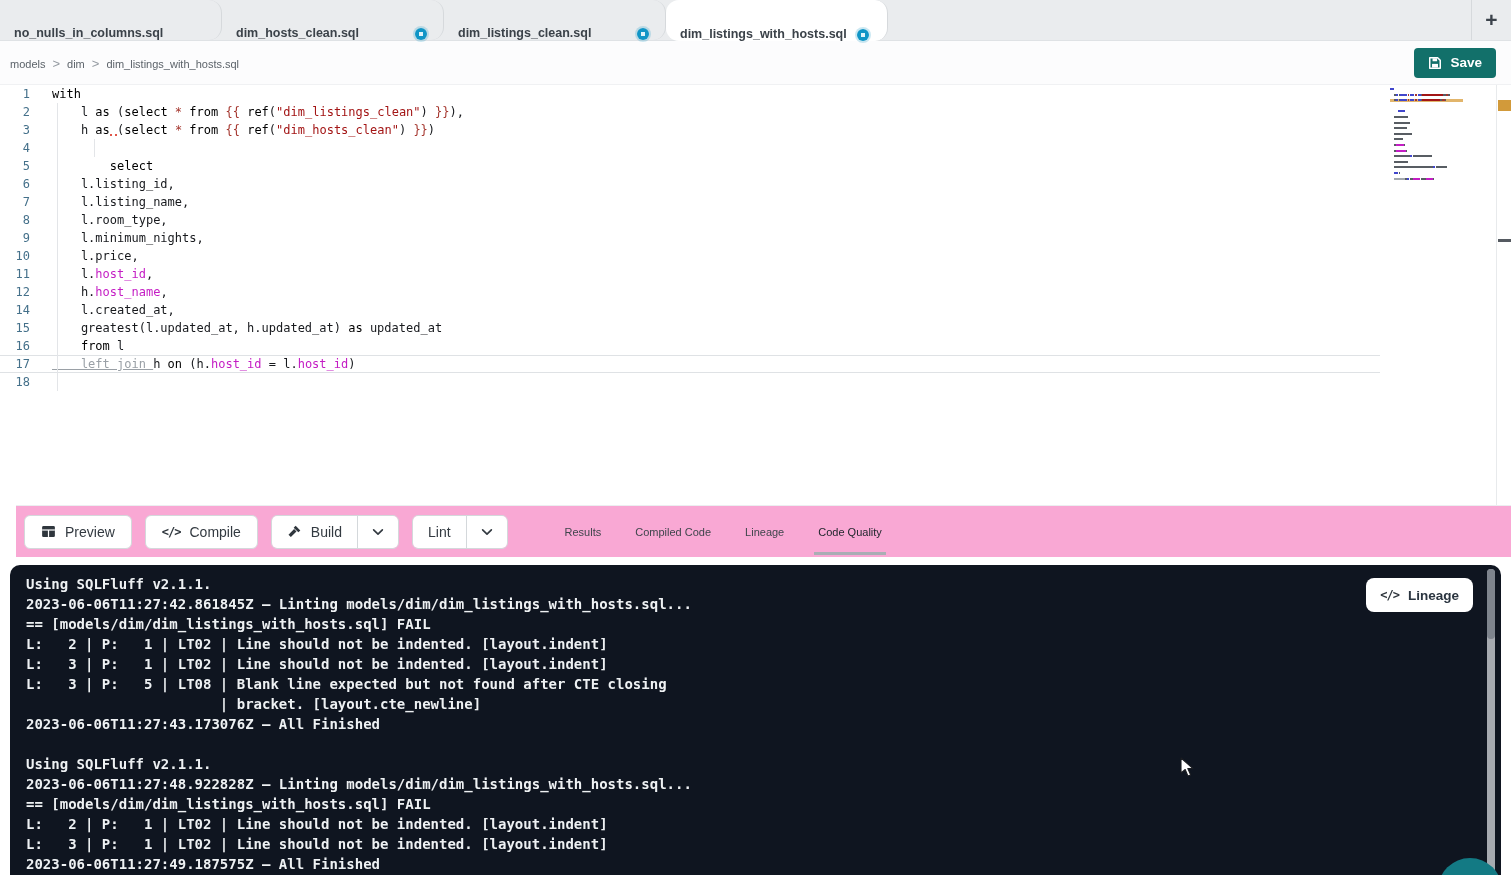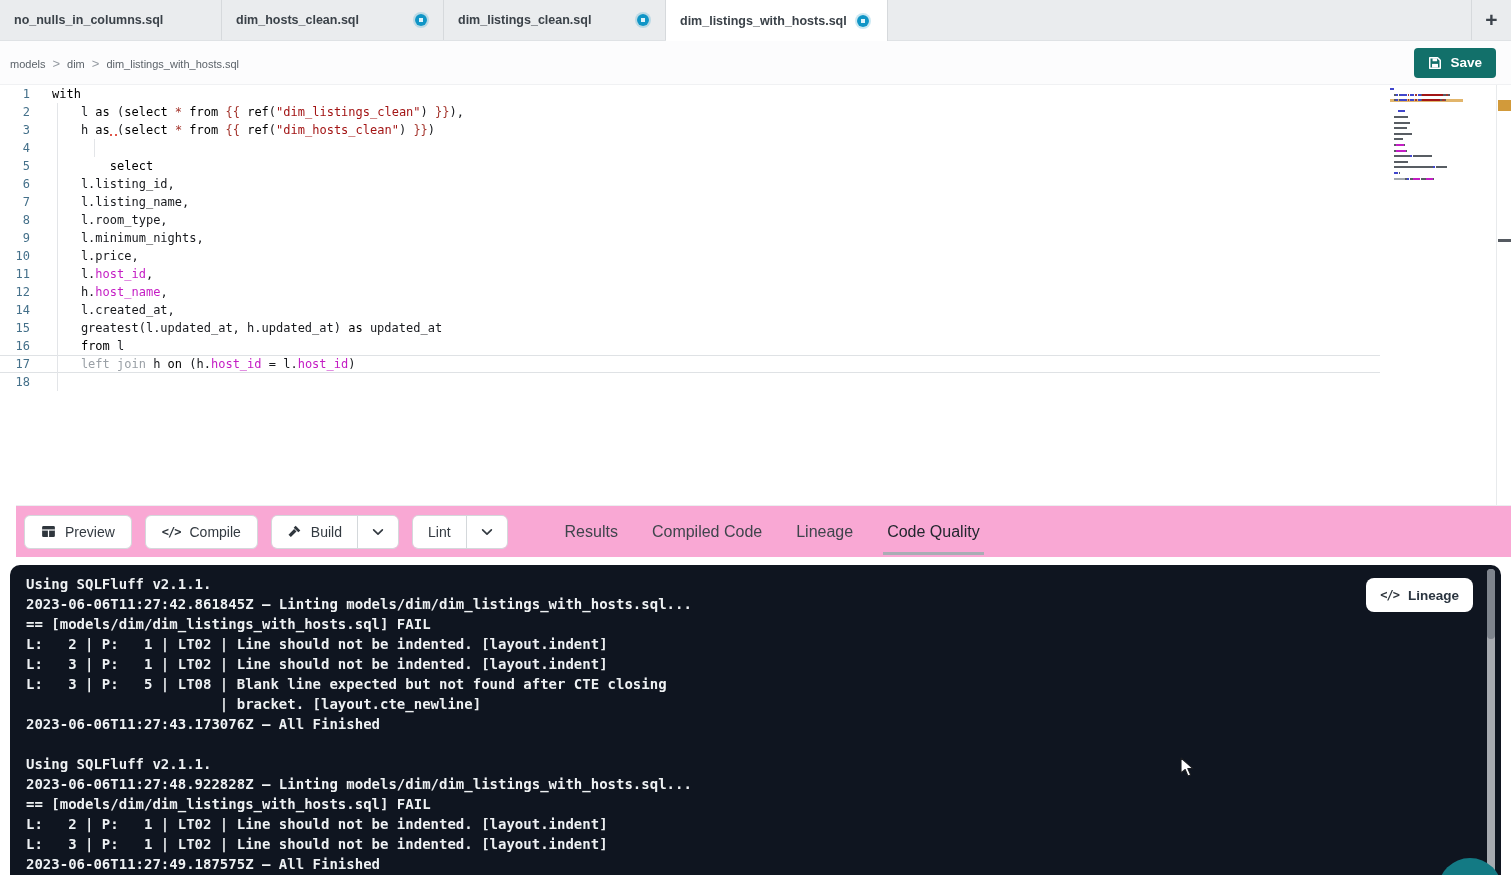--- a/index.html
+++ b/index.html
@@ -4,22 +4,22 @@
 <style>
   * { margin:0; padding:0; box-sizing:border-box; }
   html,body { width:1511px; height:875px; overflow:hidden; background:#fff;
     font-family:"Liberation Sans", sans-serif; }
   body { position:relative; }
 
   
   .tabbar { height:41px; background:#eaecee; border-bottom:1px solid #dfe2e5;
     display:flex; align-items:stretch; }
   .tabs { display:flex; }
-  .tab { width:222px; display:flex; align-items:center; padding:0 14px;
-    border-right:1px solid #d6d9dc; cursor:pointer; }
+  .tab { width:222px; display:flex; align-items:flex-end; padding:0 14px;
+    border-right:1px solid #d6d9dc; cursor:pointer;border-radius:13px; }
   .tab-label { font-size:12.5px; font-weight:700; color:#3b4249; white-space:nowrap;
     overflow:hidden; }
   .tab.active { background:#fff; height:41px; }
   .dot { margin-left:auto; width:12px; height:12px; border-radius:50%; flex:none;
     background:radial-gradient(circle,#dff3fa 0 2.4px,#1095c6 2.5px);
     box-shadow:0 0 0 2px rgba(16,149,198,.22); margin-right:2px; }
   .tab.active .dot { margin-left:10px; }
   .tab-spacer { flex:1; }
   .newtab { width:40px; border-left:1px solid #d6d9dc; display:flex; align-items:center;
     justify-content:center; font-size:21px; font-weight:700; color:#3c434b; cursor:pointer; }
@@ -39,21 +39,21 @@
     font-family:"DejaVu Sans Mono", monospace; font-size:12px; }
   .cl.active { box-shadow:inset 0 1px 0 #dfe2e5, inset 0 -1px 0 #dfe2e5; }
   .ln { width:30px; text-align:right; color:#44708a; flex:none; font-size:12px;
     user-select:none; }
   .lc { padding-left:22px; white-space:pre; }
   .tk-kw { color:#000000; }
   .tk-t  { color:#17191d; }
   .tk-j  { color:#a5362e; }
   .tk-s  { color:#a31515; }
   .tk-c  { color:#c41dc4; }
-  .tk-g  { color:#9aa0a6; }
+  .tk-g  { color:#9aa0a6;text-decoration:underline; }
   .tk-e  { position:relative; }
   .tk-e::after { content:""; position:absolute; left:0; right:0; bottom:1px;
     border-bottom:2px dotted #e0564a; }
   .indent-guide { position:absolute; width:1px; background:#e3e5e8; }
   .g1 { left:57px; top:18px; height:288px; }
   .g2 { left:94px; top:54px; height:18px; }
 
   
   .minimap { position:absolute; top:3px; right:48px; width:73px; }
   .mm-row { height:2px; margin-bottom:3.6px; white-space:nowrap; font-size:0; }
@@ -72,21 +72,21 @@
     display:flex; align-items:center; padding:0 16px; gap:9px; margin-right:13px;
     font-size:14px; color:#333a41; font-family:"Liberation Sans",sans-serif; cursor:pointer; }
   .split { display:flex; border:1px solid #d4d8db; border-radius:6px; height:34px;
     margin-right:13px; overflow:hidden; }
   .split .seg { display:flex; align-items:center; padding:0 15px; gap:9px; font-size:14px;
     color:#333a41; cursor:pointer; background:#fff; }
   .split .seg + .seg { border-left:1px solid #d4d8db; padding:0 13px; }
   .code-ico { font-family:"DejaVu Sans Mono",monospace; font-size:12px; font-weight:700;
     color:#2f363d; letter-spacing:-1px; }
   .rtabs { display:flex; margin-left:44px; gap:34px; height:52px; }
-  .rtab { font-size:16px; color:#3f454c; line-height:52px; position:relative; cursor:pointer;text-align:right; }
+  .rtab { font-size:11px; color:#3f454c; line-height:52px; position:relative; cursor:pointer;text-align:right; }
   .rtab.active { color:#22272e; }
   .rtab.active::after { content:""; position:absolute; left:-4px; right:-4px; bottom:3px;
     height:3px; background:#a9aeb4; }
 
   
   .terminal { position:absolute; left:10px; right:10px; top:565px; height:320px;
     background:#0f1520; border-radius:10px; padding:9px 16px 0 16px; }
   .tline { min-height:20px; line-height:20px; white-space:pre; color:#eef1f3;
     font-family:"DejaVu Sans Mono", monospace; font-size:14px; font-weight:700; }
   .config-btn { position:absolute; top:13px; right:28px; height:34px; background:#fff;

